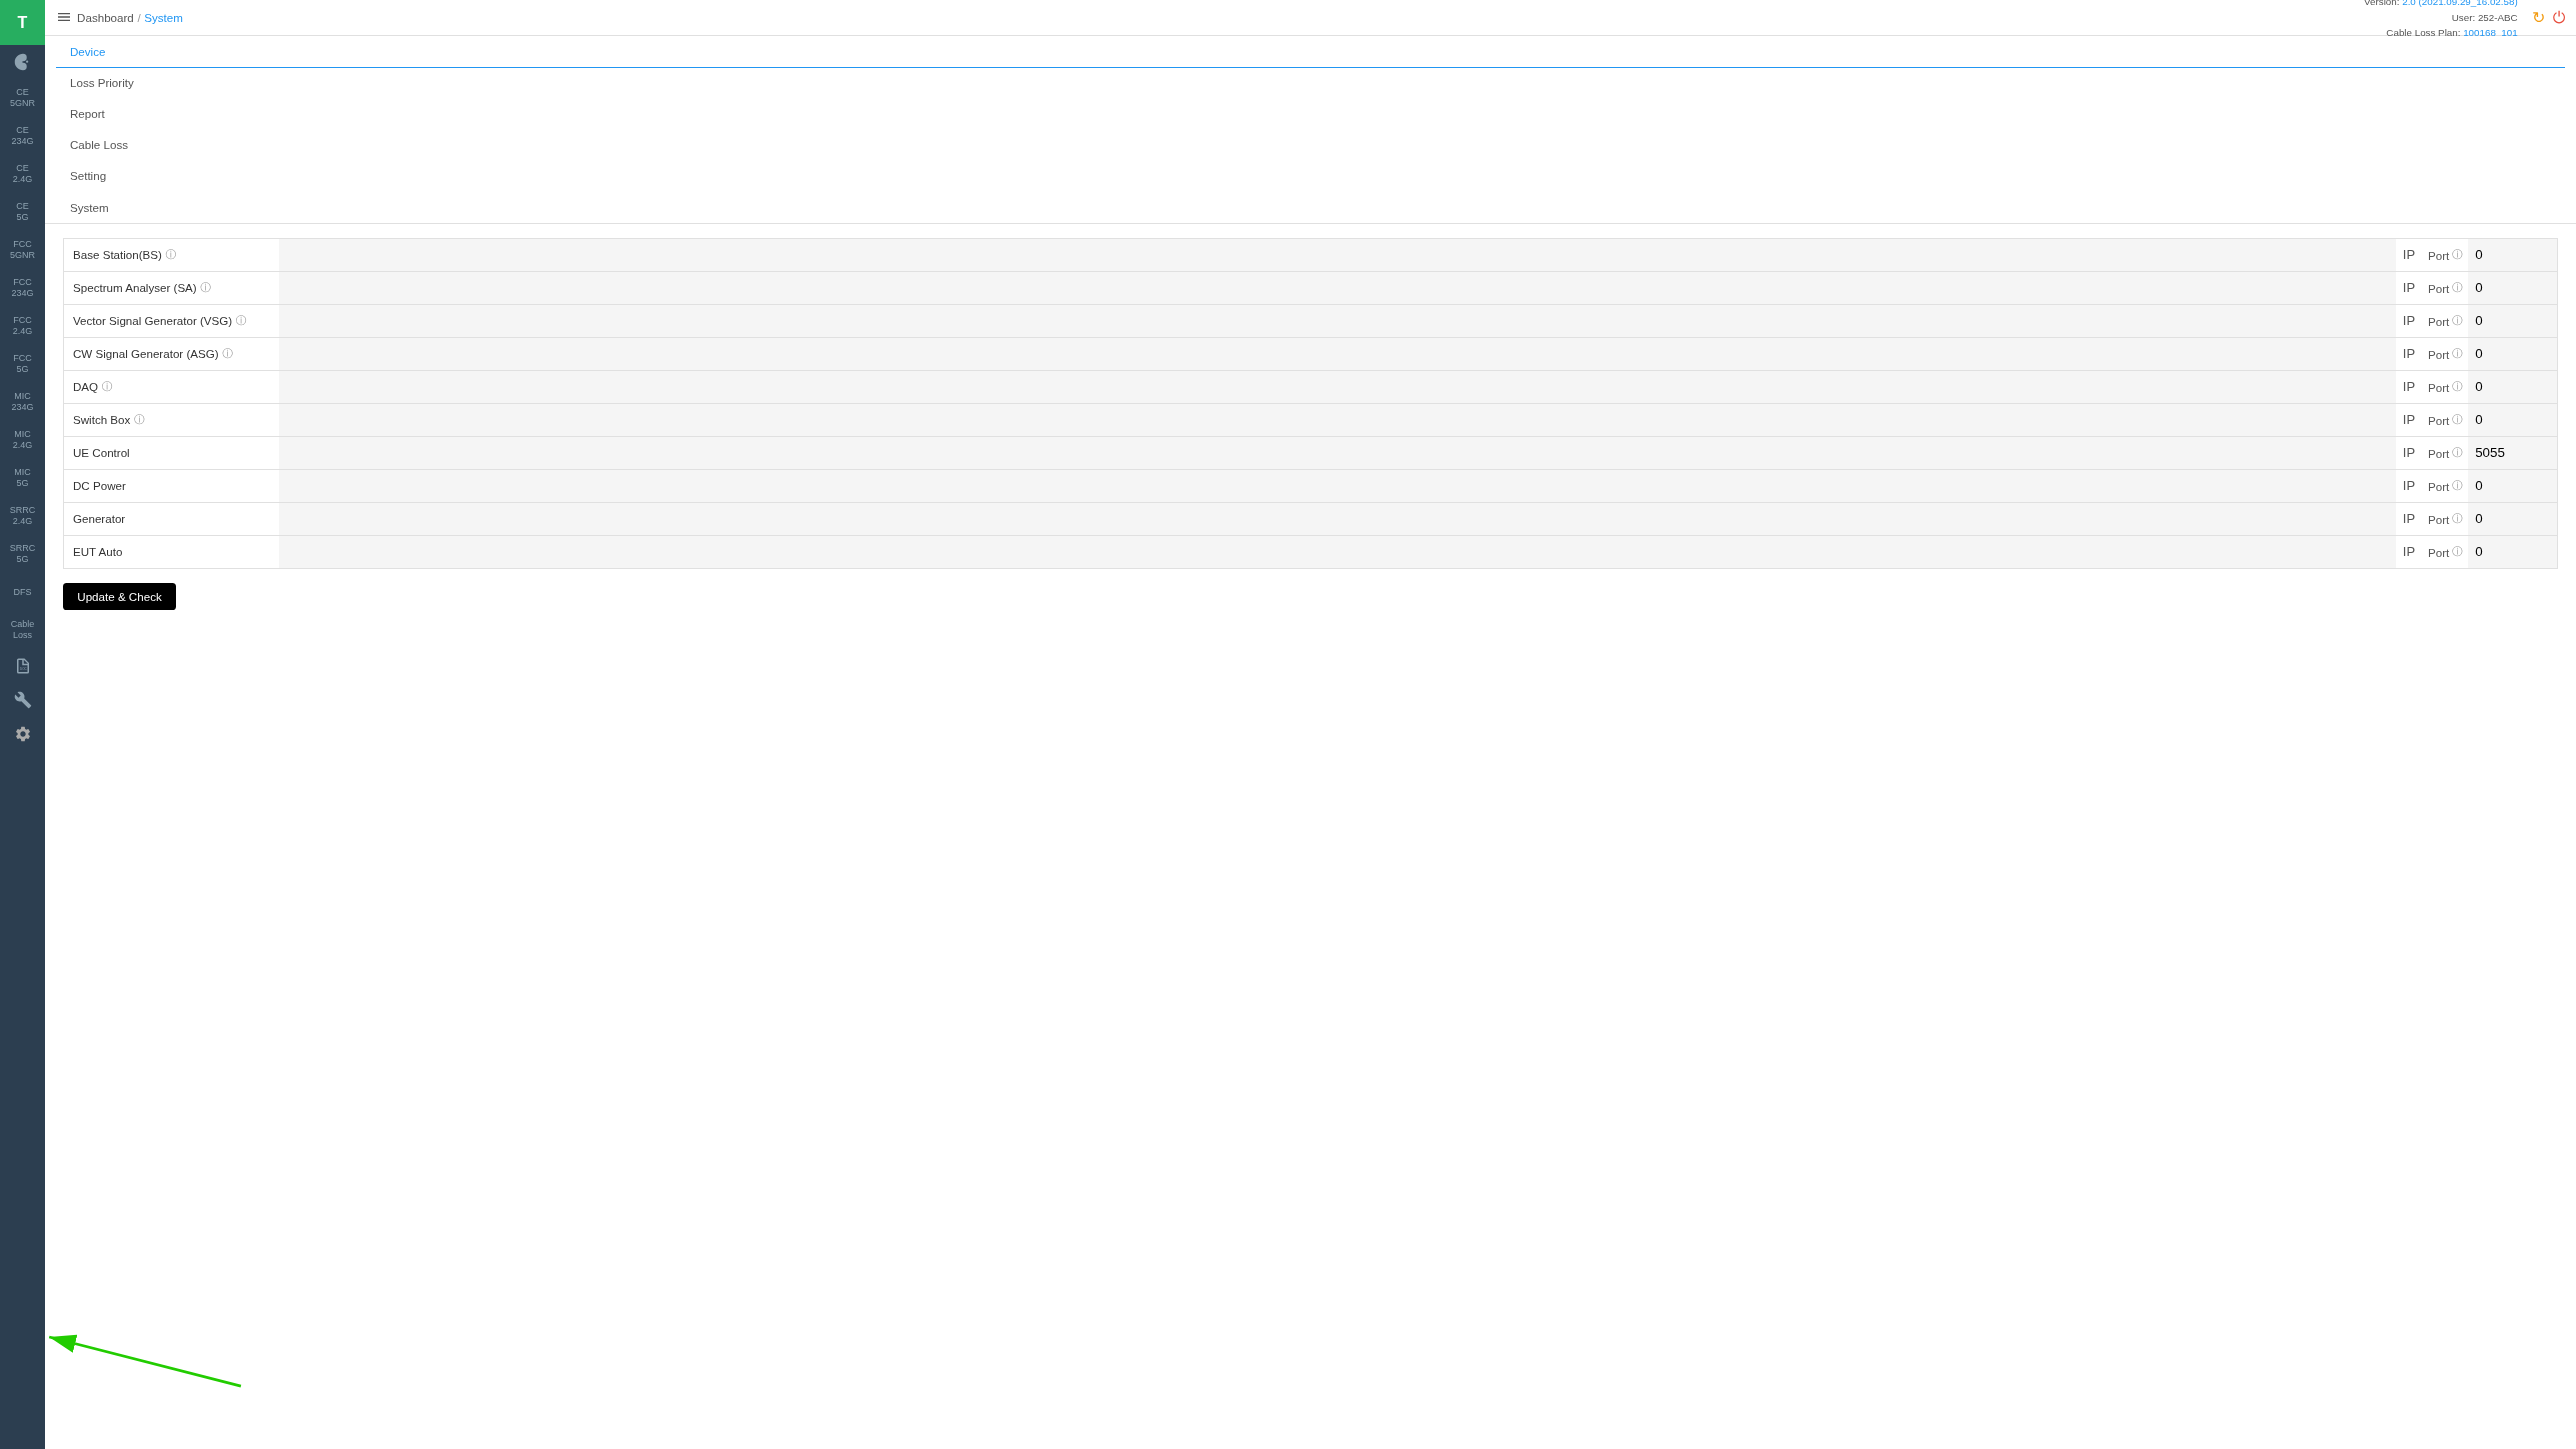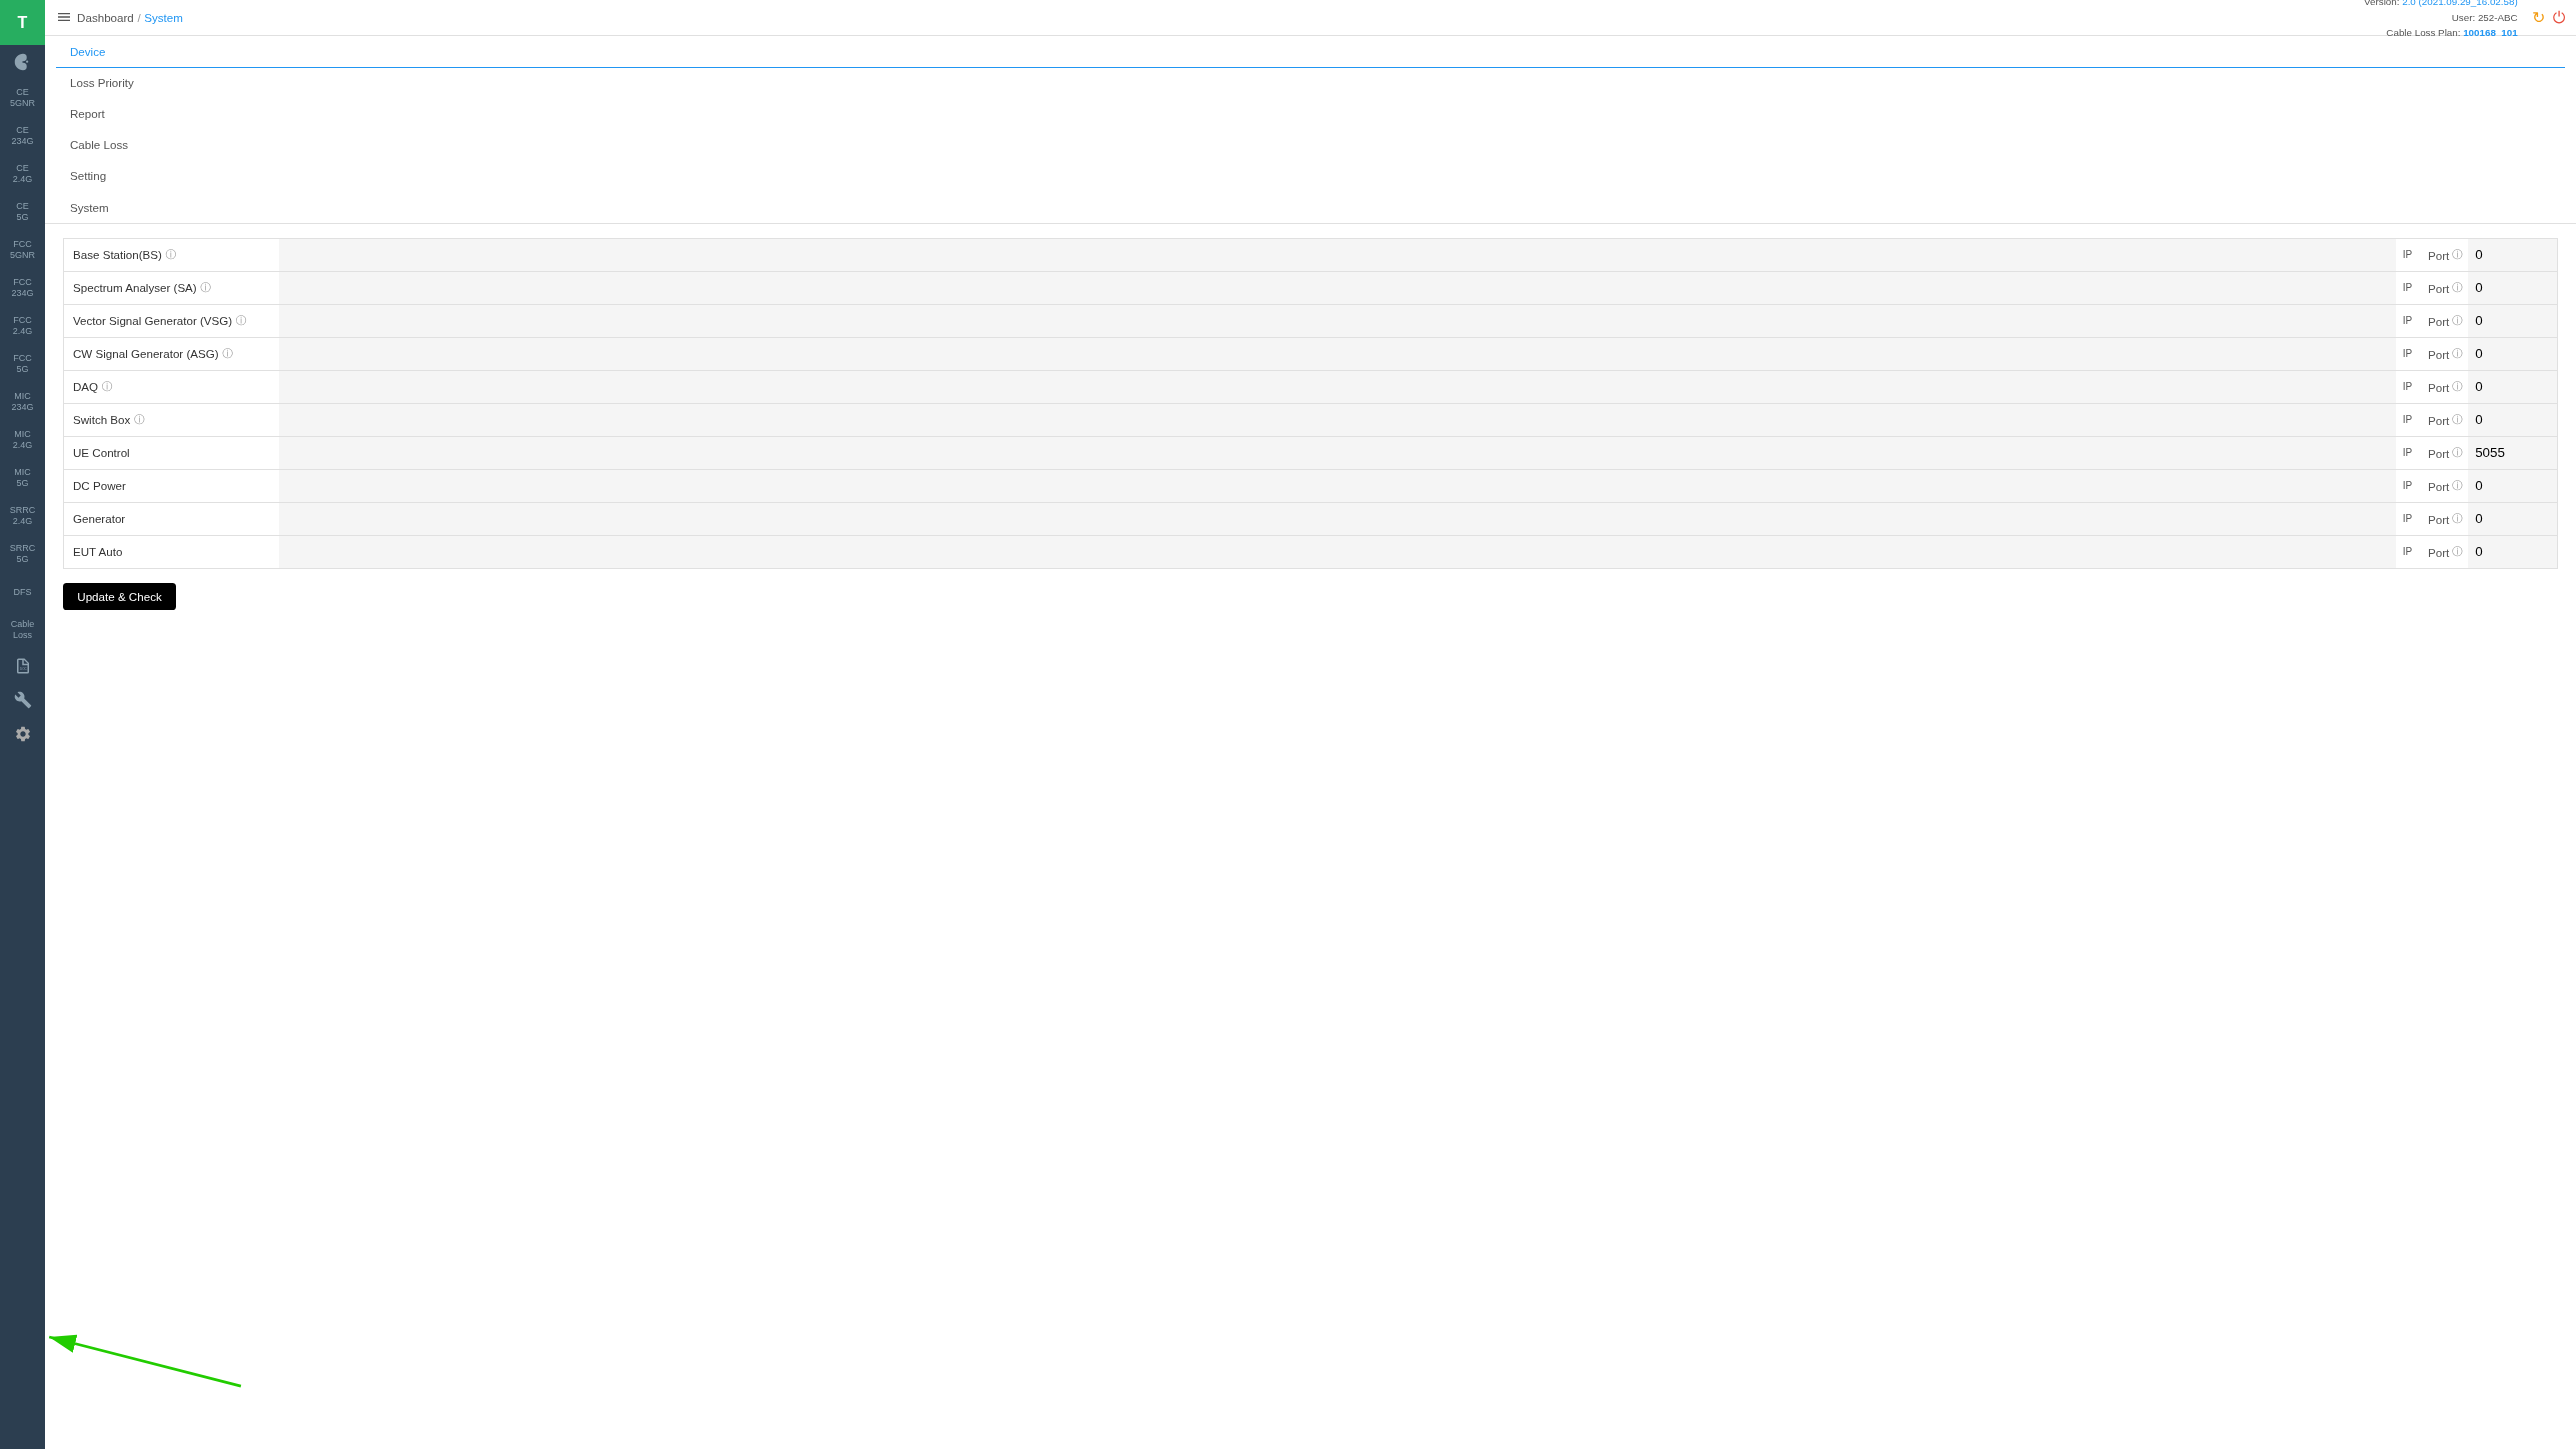--- a/index.html
+++ b/index.html
@@ -94,21 +94,21 @@
     }
     .breadcrumb-sep { color: #999; }
     .breadcrumb-current { color: #2196f3; }
     .topbar-right {
       font-size: 9.8px;
       color: #555;
       text-align: right;
       line-height: 1.6;
     }
     .topbar-right .version { color: #2196f3; }
-    .topbar-right .cable { color: #2196f3; font-weight: bold; }
+    .topbar-right .cable { color: #2196f3; }
     .topbar-icons {
       display: flex;
       align-items: center;
       gap: 7.2px;
       margin-left: 9px;
     }
     .topbar-right-wrapper {
       display: flex;
       align-items: center;
       gap: 5.4px;
@@ -165,21 +165,21 @@
       flex: 1;
       padding: 3.6px 7.2px;
       border: none;
       background: #f5f5f5;
       min-width: 107px;
       height: 32px;
     }
     .device-ip-label {
       padding: 5.4px 7.2px;
       color: #555;
-      font-size: 10px;
+      font-size: 13px;
       width: 27px;
       flex-shrink: 0;
     }
     .device-port-label {
       padding: 5.4px 5.4px;
       color: #555;
       font-size: 11.6px;
       flex-shrink: 0;
       display: flex;
       align-items: flex-end;

